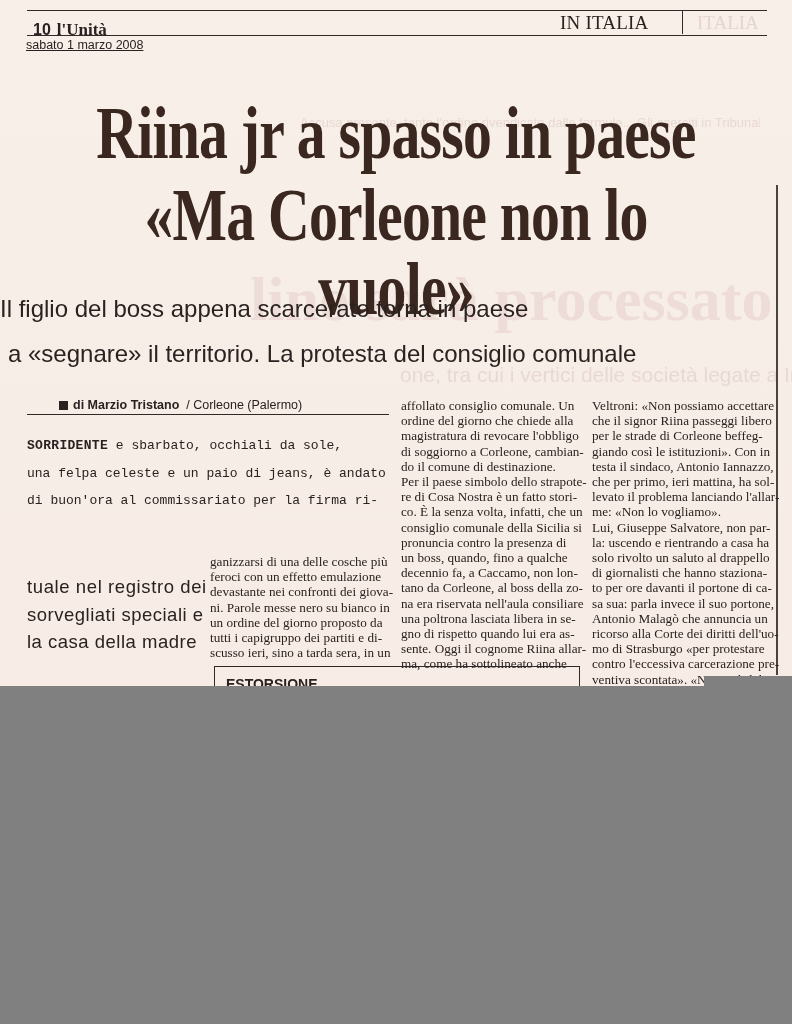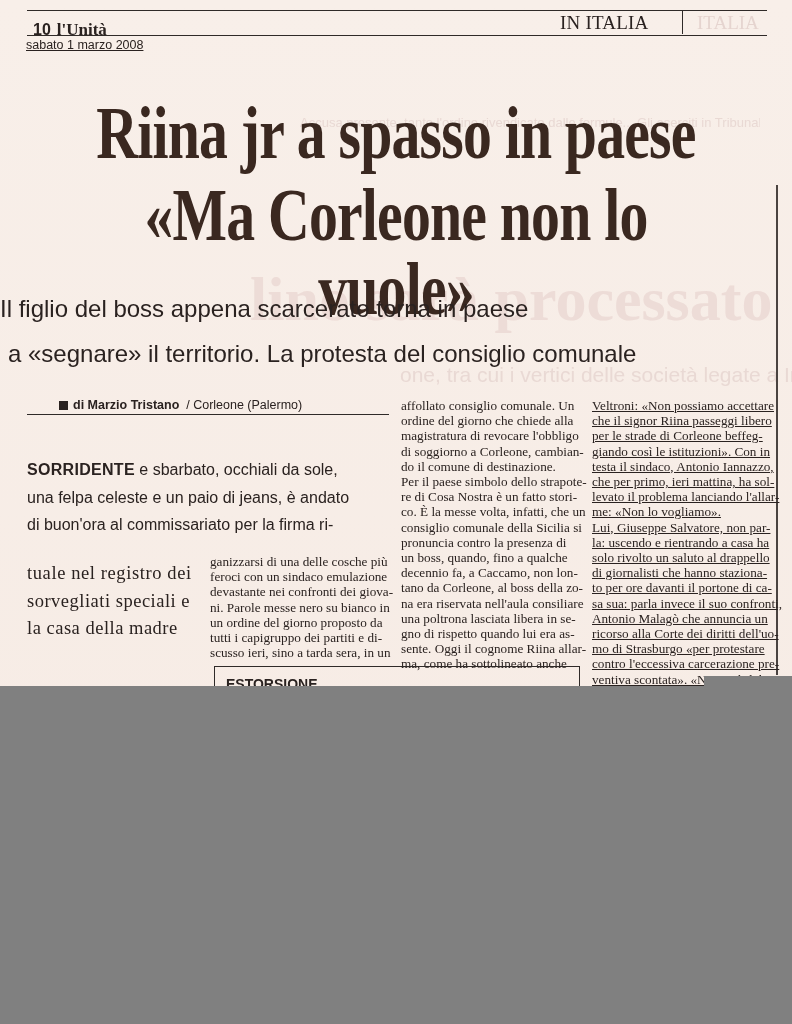--- a/index.html
+++ b/index.html
@@ -58,40 +58,39 @@
   .byline {
     position: absolute; left: 27px; top: 398px;
     font-family: "Liberation Sans", sans-serif; font-size: 12.5px; color: #2a2220; padding-left: 32px;
   }
   .byline .sq { display: inline-block; width: 9px; height: 9px; background: #2a2220; margin-right: 5px; vertical-align: -1px; }
   .byline .author { font-weight: bold; }
   .byline-rule { position: absolute; left: 27px; top: 414px; width: 362px; height: 1px; background: #2f2a28; }
   
   .lead {
     position: absolute; left: 27px; top: 432px; width: 366px;
-    font-family: Liberation Sans, sans-serif; font-size: 16px; line-height: 27.5px;
+    font-family: Liberation Mono, monospace; font-size: 13px; line-height: 27.5px;
     color: #2a2220;
-    margin-top: 24px;
   }
   .lead .kick { font-weight: 900; letter-spacing: 0.3px; }
   .lead-line { display: block; white-space: nowrap; }
   .lead-narrow {
-    position: absolute; left: 27px; top: 560px; width: 175px;
-    font-family: Liberation Serif, serif; font-size: 18.5px; line-height: 27.5px;
+    position: absolute; left: 27px; top: 573px; width: 175px;
+    font-family: Liberation Sans, sans-serif; font-size: 18.5px; line-height: 27.5px;
   }
   
   .col {
     position: absolute; font-family: "Liberation Serif", serif;
     font-size: 13.2px; line-height: 15.2px; color: #2a2220;
   }
   .col span { display: block; white-space: nowrap; }
   .col-a { left: 210px; top: 554px; width: 180px; text-align: justify; }
   .col-lead-tail { left: 14px; top: 664px; width: 175px; margin-top: 36px; }
   .col-b { left: 401px; top: 398px; width: 180px; }
-  .col-c { left: 592px; top: 398px; width: 182px; text-decoration: underline; }
+  .col-c { left: 592px; top: 398px; width: 182px; }
   
   .box {
     position: absolute; left: 214px; top: 666px; width: 364px; height: 40px;
     border: 1px solid #2f2a28; border-bottom: none;
   }
   .box-title {
     position: absolute; left: 226px; top: 676px;
     font-family: "Liberation Sans", sans-serif; font-weight: 900; font-size: 14px; color: #2a2220;
   }
   
@@ -140,37 +139,37 @@
     <span class="lead-line" style="letter-spacing:0.5px;">sorvegliati speciali e</span>
     <span class="lead-line" style="letter-spacing:0.5px;">la casa della madre</span>
   </div>
 
   <div class="col col-lead-tail">
     <span>con un vassoio di dolci fritti; ma le</span>
   </div>
 
   <div class="col col-a">
     <span>ganizzarsi di una delle cosche più</span>
-    <span>feroci con un sindaco emulazione</span>
+    <span>feroci con un effetto emulazione</span>
     <span>devastante nei confronti dei giova-</span>
     <span>ni. Parole messe nero su bianco in</span>
     <span>un ordine del giorno proposto da</span>
     <span>tutti i capigruppo dei partiti e di-</span>
     <span>scusso ieri, sino a tarda sera, in un</span>
   </div>
 
   <div class="col col-b">
     <span>affollato consiglio comunale. Un</span>
     <span>ordine del giorno che chiede alla</span>
     <span>magistratura di revocare l'obbligo</span>
     <span>di soggiorno a Corleone, cambian-</span>
     <span>do il comune di destinazione.</span>
     <span>Per il paese simbolo dello strapote-</span>
     <span>re di Cosa Nostra è un fatto stori-</span>
-    <span>co. È la messe volta, infatti, che un</span>
+    <span>co. È la senza volta, infatti, che un</span>
     <span>consiglio comunale della Sicilia si</span>
     <span>pronuncia contro la presenza di</span>
     <span>un boss, quando, fino a qualche</span>
     <span>decennio fa, a Caccamo, non lon-</span>
     <span>tano da Corleone, al boss della zo-</span>
     <span>na era riservata nell'aula consiliare</span>
     <span>una poltrona lasciata libera in se-</span>
     <span>gno di rispetto quando lui era as-</span>
     <span>sente. Oggi il cognome Riina allar-</span>
     <span>ma, come ha sottolineato anche</span>
@@ -183,21 +182,21 @@
     <span>giando così le istituzioni». Con in</span>
     <span>testa il sindaco, Antonio Iannazzo,</span>
     <span>che per primo, ieri mattina, ha sol-</span>
     <span>levato il problema lanciando l'allar-</span>
     <span>me: «Non lo vogliamo».</span>
     <span>Lui, Giuseppe Salvatore, non par-</span>
     <span>la: uscendo e rientrando a casa ha</span>
     <span>solo rivolto un saluto al drappello</span>
     <span>di giornalisti che hanno staziona-</span>
     <span>to per ore davanti il portone di ca-</span>
-    <span>sa sua: parla invece il suo confronti,</span>
+    <span>sa sua: parla invece il suo portone,</span>
     <span>Antonio Malagò che annuncia un</span>
     <span>ricorso alla Corte dei diritti dell'uo-</span>
     <span>mo di Strasburgo «per protestare</span>
     <span>contro l'eccessiva carcerazione pre-</span>
     <span>ventiva scontata». «Non vi è dub-</span>
     <span>bio che la lungaggine del suo pro-</span>
   </div>
 
   <div class="box"></div>
   <div class="box-title">ESTORSIONE</div>

